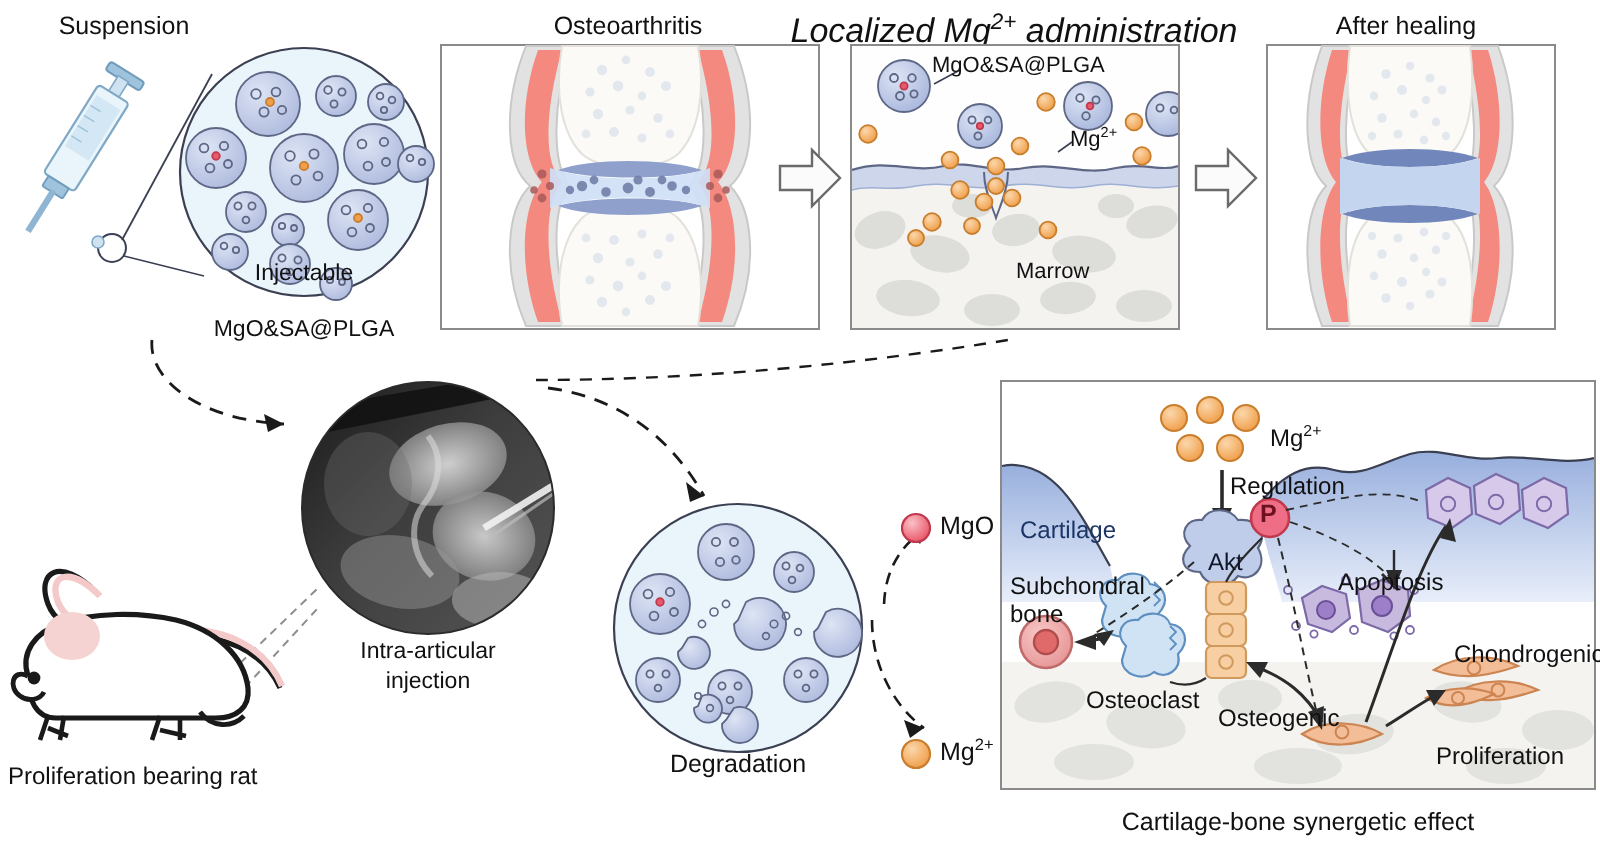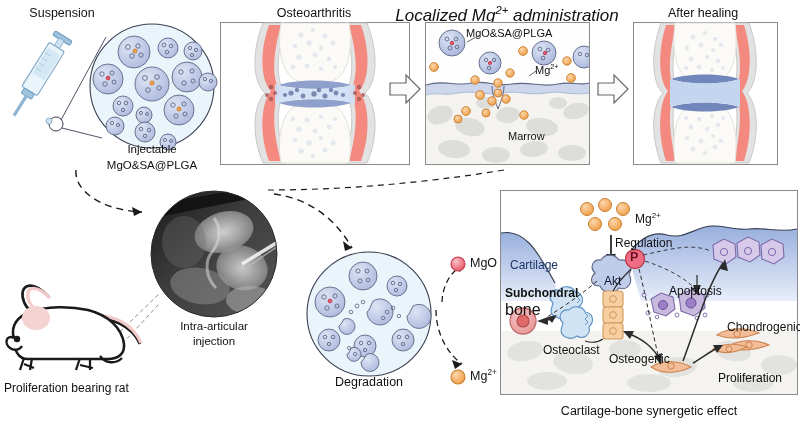--- a/index.html
+++ b/index.html
@@ -135,21 +135,21 @@
         </g>
     <g>
           <circle cx="86" cy="120" r="8" fill="url(#msph)"></circle>
       <circle cx="83" cy="118" r="1.6" fill="none"></circle>
           <circle cx="89" cy="119" r="1.5" fill="none"></circle>
         </g>
   </g>
 </svg>
 </div>
 
-<div class="lbl c" style="left:152px;top:143px;">Injectable</div>
+<div class="lbl c" style="left:152px;top:131px;">Injectable</div>
 <div class="lbl c" style="left:152px;top:159px;">MgO&amp;SA@PLGA</div>
 
 <div class="lbl c" style="left:314px;top:6px;font-size:12.5px;">Osteoarthritis</div>
 <div class="panel" style="left:220px;top:22px;width:190px;height:143px;">
 <svg width="188" height="141" viewBox="0 0 188 141">
   <g transform="translate(94,70)">
     <path d="M-52,-70 C-64,-40 -62,-10 -50,0 C-62,12 -64,42 -52,70 L-30,70 C-38,40 -40,12 -30,0
              C-40,-12 -38,-42 -30,-70 Z" fill="#e2e2e2" stroke="#c9c9c9" stroke-width="1"></path>
     <path d="M52,-70 C64,-40 62,-10 50,0 C62,12 64,42 52,70 L30,70 C38,40 40,12 30,0
              C40,-12 38,-42 30,-70 Z" fill="#e2e2e2" stroke="#c9c9c9" stroke-width="1"></path>
@@ -713,21 +713,21 @@
 </svg>
 </div>
 
 <div class="lbl" style="left:635px;top:213px;font-size:12px;">
   <span>Mg</span><sup>2+</sup>
 </div>
 <div class="lbl" style="left:615px;top:237px;font-size:12px;">Regulation</div>
 <div class="lbl" style="left:604px;top:275px;font-size:12px;color:#0f172a;">Akt</div>
 <div class="lbl" style="left:630px;top:250px;font-size:12.5px;font-weight:bold;color:#6d1020;">P</div>
 <div class="lbl" style="left:510px;top:259px;font-size:12px;color:#1b3566;">Cartilage</div>
-<div class="lbl" style="left:505px;top:287px;font-size:12px;font-weight:bold;">Subchondral</div>
-<div class="lbl" style="left:505px;top:301px;font-size:16px;">bone</div>
+<div class="lbl" style="left:505px;top:287px;font-size:12px;">Subchondral</div>
+<div class="lbl" style="left:505px;top:301px;font-size:12px;">bone</div>
 <div class="lbl" style="left:543px;top:344px;font-size:12px;">Osteoclast</div>
 <div class="lbl" style="left:609px;top:353px;font-size:12px;">Osteogenic</div>
 <div class="lbl" style="left:669px;top:285px;font-size:12px;">Apoptosis</div>
 <div class="lbl" style="left:727px;top:321px;font-size:12px;">Chondrogenic</div>
 <div class="lbl" style="left:718px;top:372px;font-size:12px;">Proliferation</div>
 
 <div class="lbl c" style="left:649px;top:404px;font-size:12.5px;">Cartilage-bone synergetic effect</div>
 
 </body></html>

